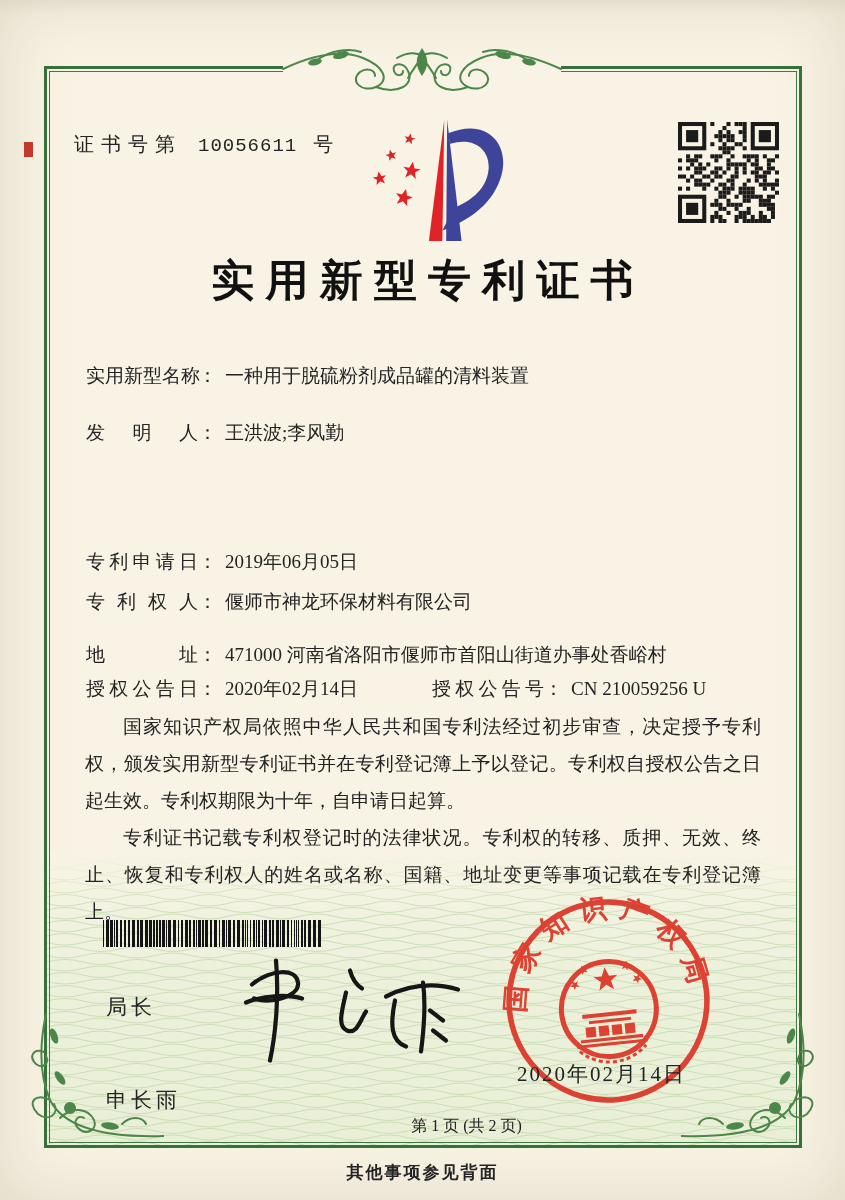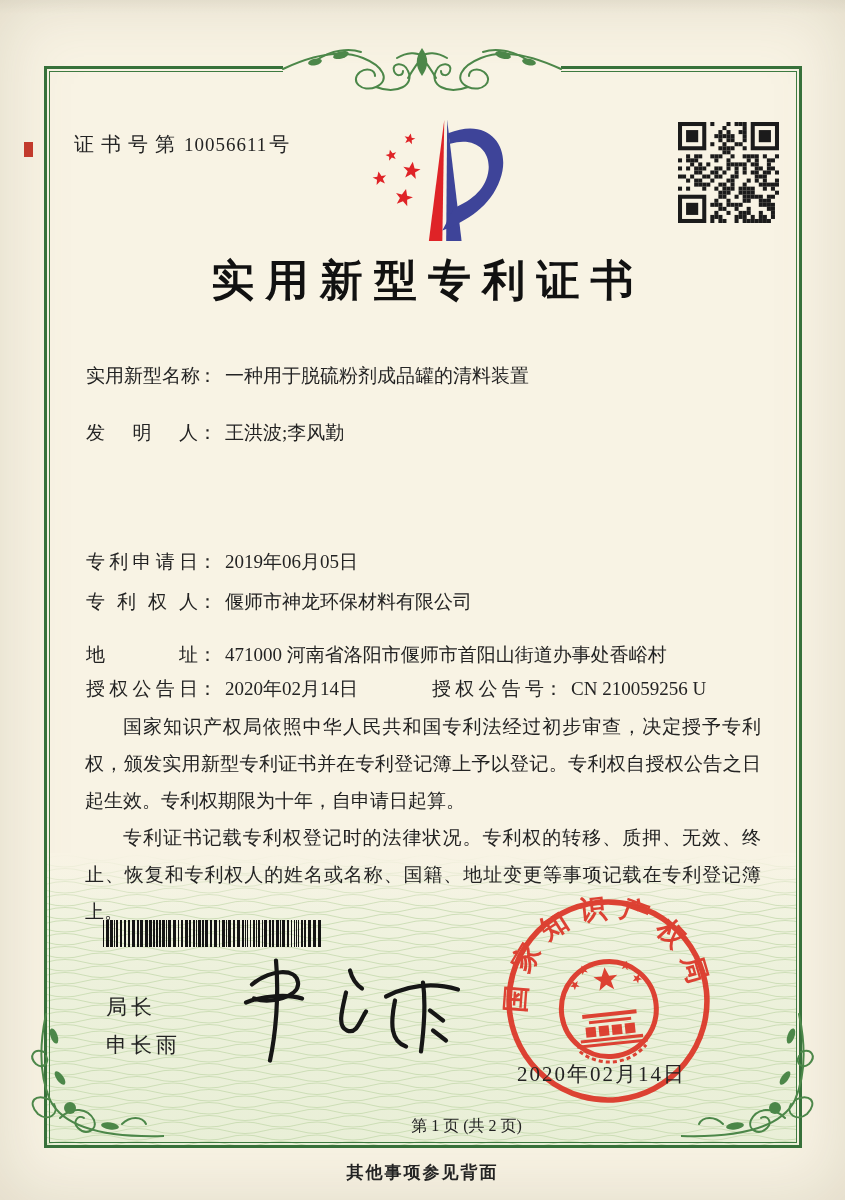--- a/index.html
+++ b/index.html
@@ -13,21 +13,21 @@
   .frame-inner{position:absolute;inset:2px;border:1px solid #3d7a40;}
   
   .band{position:absolute;left:47px;top:853px;width:750px;height:293px;z-index:1;
     background:linear-gradient(180deg,#f5f4e4 0,#edf1dc 40%,#e9efd7 100%);overflow:hidden;}
   .band-fade{position:absolute;left:0;top:0;width:100%;height:55px;
     background:linear-gradient(180deg,#f8f3e4 0,rgba(248,243,228,0) 100%);}
   .band svg{position:absolute;left:0;top:0;}
   
   .cert-no{position:absolute;left:74px;top:131px;z-index:6;font-size:20px;white-space:nowrap;}
   .cert-no .sp{letter-spacing:7px;}
-  .cert-no .num{font-family:Liberation Serif, serif;font-size:19px;letter-spacing:1px;margin:0 2px;}
+  .cert-no .num{font-family:Liberation Mono, monospace;font-size:19px;letter-spacing:1px;margin:0 16px;}
   .logo{position:absolute;left:345px;top:114px;z-index:6;}
   .qr{position:absolute;left:678px;top:122px;z-index:6;}
   .red-mark{position:absolute;left:24px;top:142px;width:9px;height:15px;background:#c23a2c;z-index:6;}
   .title{position:absolute;left:0;top:252px;width:100%;margin:0;text-align:center;z-index:6;
     font-size:43px;font-weight:bold;letter-spacing:.26em;text-indent:.26em;color:#111;}
   
   .row{position:absolute;left:86px;z-index:6;font-size:19px;white-space:nowrap;}
   .flabel{display:inline-block;width:112px;text-align:justify;text-align-last:justify;vertical-align:bottom;}
   .fvalue{margin-left:8px;}
   .g2{position:absolute;left:346px;top:0;}
@@ -35,21 +35,21 @@
   
   .paras{position:absolute;left:85px;top:708px;width:676px;z-index:6;
     font-size:19px;line-height:37px;text-align:justify;}
   .paras p{margin:0;text-indent:2em;}
   
   .barcode{position:absolute;left:103px;top:920px;z-index:6;}
   .seal{position:absolute;left:502px;top:895px;z-index:6;transform:rotate(-6deg);opacity:.93;}
   .seal-date{position:absolute;left:517px;top:1060px;z-index:7;font-size:21px;letter-spacing:2px;}
   .signer-role{position:absolute;left:106px;top:993px;z-index:6;font-size:21px;letter-spacing:4px;
     font-family:"Liberation Sans","DejaVu Sans",sans-serif;}
-  .signer-name{position:absolute;left:106px;top:1031px;z-index:6;font-size:21px;letter-spacing:4px;
+  .signer-name{position:absolute;left:106px;top:1086px;z-index:6;font-size:21px;letter-spacing:4px;
     font-family:Liberation Mono, monospace;}
   .signature{position:absolute;left:218px;top:952px;z-index:6;}
   .page-num{position:absolute;left:0;top:1116px;width:100%;text-align:center;z-index:6;font-size:16px;padding-left:44px;}
   .back-note{position:absolute;left:0;top:1161px;width:100%;text-align:center;z-index:6;font-size:17px;letter-spacing:2px;font-weight:bold;}
   
   .orn{position:absolute;z-index:7;pointer-events:none;}
   .orn-top{left:257px;top:36px;}
   .orn-bl{left:14px;top:1012px;}
   .orn-br{left:681px;top:1012px;transform:scaleX(-1);}
 </style>

